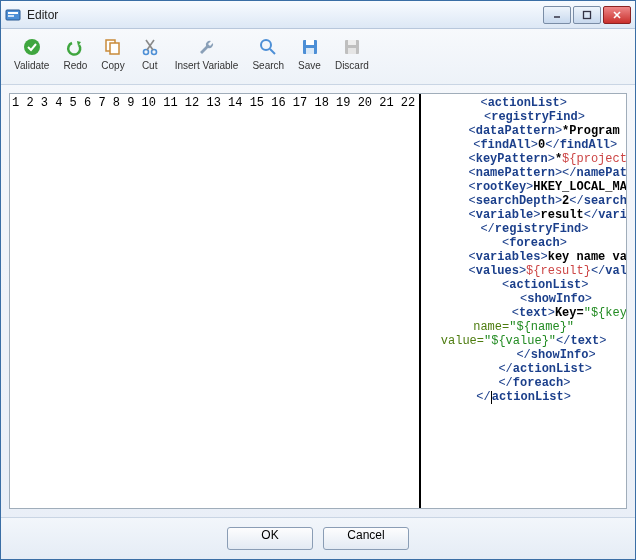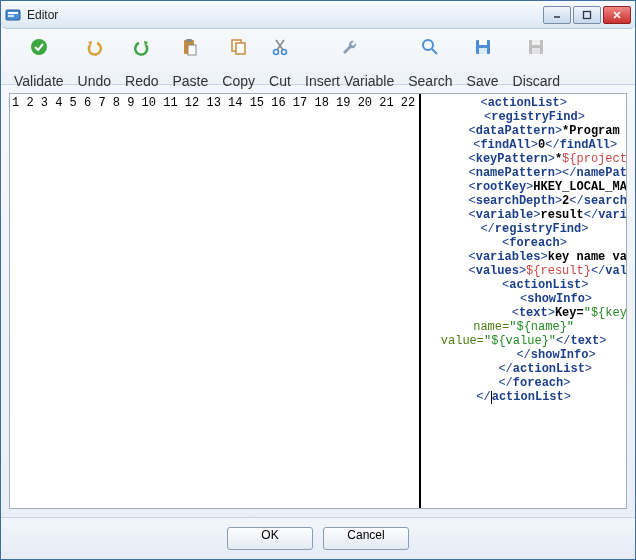--- a/index.html
+++ b/index.html
@@ -21,21 +21,20 @@
     display: flex;
     flex-direction: column;
   }
   .titlebar {
     height: 28px;
     background: linear-gradient(to bottom, #f8fbff, #dde8f5);
     border-bottom: 1px solid #b8c7db;
     display: flex;
     align-items: center;
     padding: 0 4px;
-    border-radius: 6px;
   }
   .titlebar .app-icon {
     width: 16px; height: 16px;
     margin-right: 6px;
     display: inline-flex;
     align-items: center;
     justify-content: center;
   }
   .titlebar .title {
     flex: 1;
@@ -78,23 +77,23 @@
     padding: 2px 6px;
     border: 1px solid transparent;
     border-radius: 3px;
     cursor: default;
   }
   .tool .ticon {
     width: 22px; height: 22px;
     display: flex; align-items: center; justify-content: center;
   }
   .tool .tlabel {
-    font-size: 14px;
+    font-size: 10px;
     color: #333;
-    margin-top: 15px;
+    margin-top: 2px;
     white-space: nowrap;
   }
   .editor-area {
     flex: 1;
     margin: 8px;
     border: 1px solid #a0adba;
     background: #fff;
     display: flex;
     overflow: hidden;
   }
@@ -197,44 +196,25 @@
         <svg width="20" height="20" viewBox="0 0 20 20">
             <circle cx="10" cy="10" r="8" fill="#3fa63f"></circle>
             <polyline points="6,10 9,13 14,7" fill="none" stroke="#fff" stroke-width="2"></polyline>
           </svg>
       </span>
       <span class="tlabel">Validate</span>
     </div>
     <div class="tool">
       <span class="ticon">
         <svg width="20" height="20" viewBox="0 0 20 20">
-            <path d="M13 6 A6 6 0 1 1 6 8" fill="none" stroke="#d8a038" stroke-width="2.5"></path>
-            <polygon points="4,5 8,4 7,9" fill="#d8a038"></polygon>
-          </svg>
-      </span>
-      <span class="tlabel">Undo</span>
-    </div>
-    <div class="tool">
-      <span class="ticon">
-        <svg width="20" height="20" viewBox="0 0 20 20">
             <path d="M7 6 A6 6 0 1 0 14 8" fill="none" stroke="#3fa63f" stroke-width="2.5"></path>
             <polygon points="16,5 12,4 13,9" fill="#3fa63f"></polygon>
           </svg>
       </span>
       <span class="tlabel">Redo</span>
-    </div>
-    <div class="tool">
-      <span class="ticon">
-        <svg width="20" height="20" viewBox="0 0 20 20">
-            <rect x="4" y="3" width="10" height="14" rx="1" fill="#c98b3a"></rect>
-            <rect x="6" y="2" width="6" height="3" rx="1" fill="#888"></rect>
-            <rect x="8" y="8" width="8" height="10" fill="#fff" stroke="#888"></rect>
-          </svg>
-      </span>
-      <span class="tlabel">Paste</span>
     </div>
     <div class="tool">
       <span class="ticon">
         <svg width="20" height="20" viewBox="0 0 20 20">
             <rect x="3" y="3" width="9" height="11" fill="#fff" stroke="#c98b3a" stroke-width="1.5"></rect>
             <rect x="7" y="6" width="9" height="11" fill="#fff" stroke="#c98b3a" stroke-width="1.5"></rect>
           </svg>
       </span>
       <span class="tlabel">Copy</span>
     </div>

